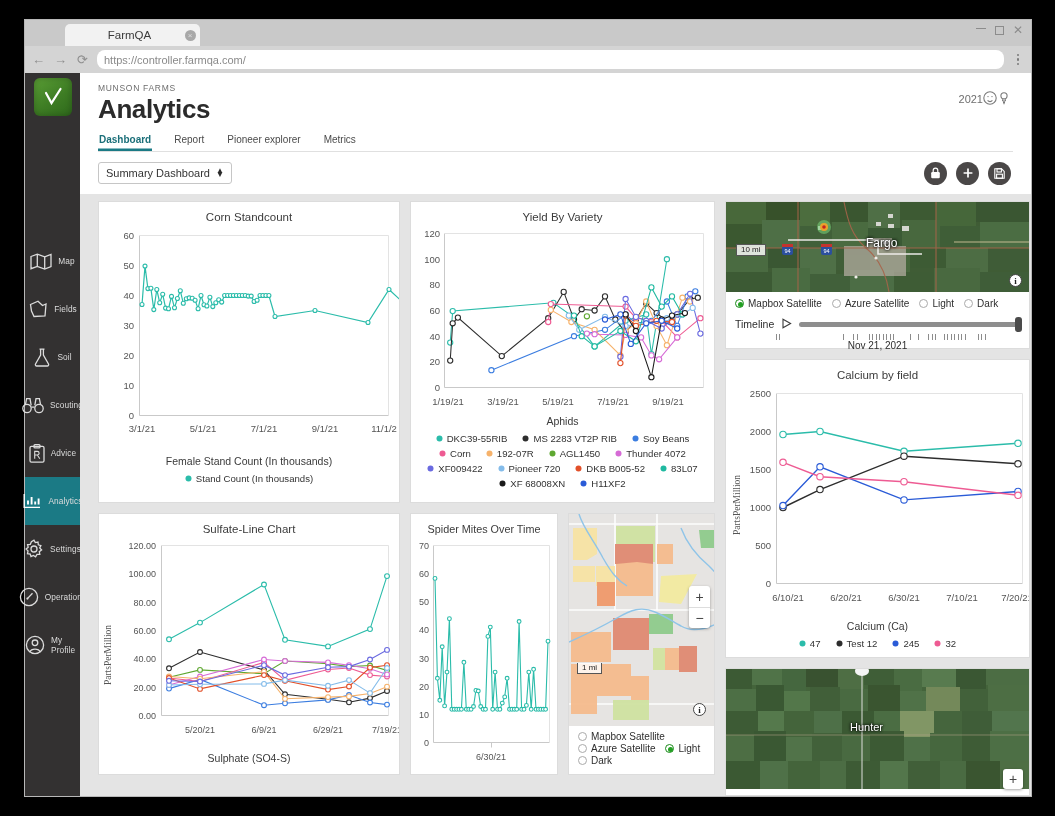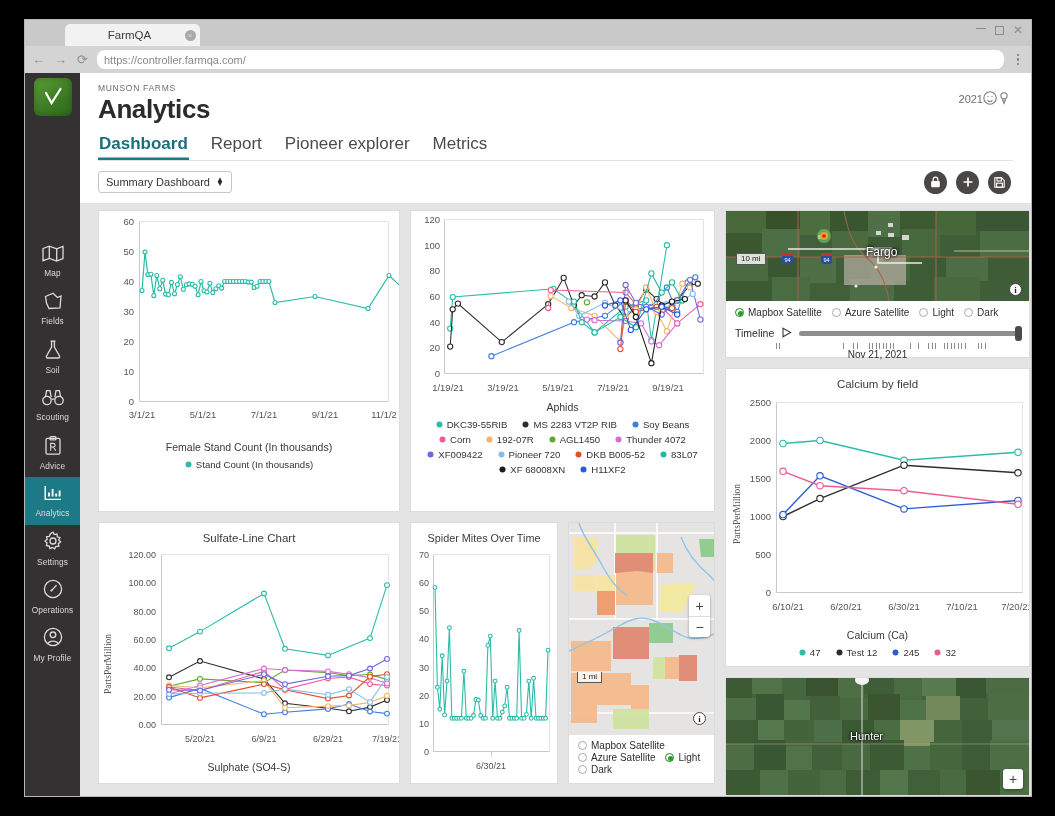--- a/index.html
+++ b/index.html
@@ -29,33 +29,33 @@
   .kebab b{display:block;width:2.5px;height:2.5px;border-radius:50%;background:#7a7a7a;margin:2px auto;}
 
   
   .app{position:relative;width:100%;height:723px;background:#fff;display:flex;}
   .sidebar{width:55px;background:#333131;color:#d7d7d7;flex:none;display:flex;flex-direction:column;}
   .logo{width:55px;height:48px;display:flex;align-items:center;justify-content:center;}
   .logo-sq{width:38px;height:38px;border-radius:6px;
      background:linear-gradient(145deg,#5a9e35 0%,#3e7d24 55%,#2f6a1c 100%);
      display:flex;align-items:center;justify-content:center;box-shadow:inset 0 0 6px rgba(0,0,0,.25);}
   .navlist{margin-top:116px;}
-  .navitem{height:48px;display:flex;flex-direction:column;align-items:center;justify-content:center;gap:6px;
+  .navitem{height:48px;display:flex;flex-direction:row;align-items:center;justify-content:center;gap:6px;
            color:#dcdcdc;cursor:pointer;}
   .navitem .nlabel{font-size:8.3px;letter-spacing:.1px;}
   .navitem.active{background:#1b7a85;}
   .navitem svg{display:block;}
 
   .content{flex:1;display:flex;flex-direction:column;min-width:0;background:#fff;}
   .apphead{padding:10px 18px 0 18px;background:#fff;position:relative;}
   .eyebrow{font-size:8.5px;letter-spacing:.7px;color:#6d6d6d;text-transform:uppercase;}
   .h1{font-size:26px;font-weight:bold;color:#2b2b2b;letter-spacing:-.4px;margin-top:1px;}
   .headright{position:absolute;right:20px;top:18px;display:flex;align-items:center;color:#6e6e6e;font-size:11px;}
   .tabs{display:flex;gap:21px;margin-top:9px;border-bottom:1px solid #e0e0e0;}
-  .tabitem{font-size:17px;color:#4b4b4b;padding:0 1px 6px 1px;cursor:pointer;}
+  .tabitem{font-size:10px;color:#4b4b4b;padding:0 1px 6px 1px;cursor:pointer;}
   .tabitem.sel{color:#1b6f79;font-weight:bold;box-shadow:inset 0 -2.5px 0 #1b7a85;}
 
   .toolbar{height:42px;background:#fff;display:flex;align-items:center;padding:0 20px 0 18px;}
   .select{border:1px solid #c6c6c6;border-radius:3px;height:22px;display:flex;align-items:center;
           padding:0 7px;font-size:11px;color:#343434;gap:6px;background:#fff;cursor:pointer;}
   .spin{display:flex;flex-direction:column;line-height:4px;font-size:8px;color:#2b2b2b;}
   .tb-actions{margin-left:auto;display:flex;gap:9px;}
   .circbtn{width:23px;height:23px;border-radius:50%;background:#4a4747;color:#fff;
            display:flex;align-items:center;justify-content:center;cursor:pointer;}
 
@@ -295,20 +295,21 @@
               </svg>
           </div>
         </div>
       </div>
 
       <div class="board">
 
         <div class="col col-a">
 
           <div class="card" style="height:302px;">
+            <div class="ctitle">Corn Standcount</div>
             <div class="chart">
               <svg width="300" height="230" viewBox="0 0 300 230">
                 <g stroke="#c9c9c9" stroke-width="1" fill="none">
                   <path d="M40.5 10.5 L40.5 190.5 L289.5 190.5"></path>
                   <path d="M289.5 10.5 L289.5 190.5 M40.5 10.5 L289.5 10.5" stroke="#e3e3e3"></path>
                 </g>
                 <g font-size="9.5" fill="#555" font-family="Liberation Sans, sans-serif" text-anchor="end">
                   <text x="35" y="194">0</text>
                     <text x="35" y="164">10</text>
                     <text x="35" y="134">20</text>
@@ -508,20 +509,21 @@
                   </g>
               </svg>
             </div>
             <div class="axlabel" style="padding-bottom:6px;">Sulphate (SO4-S)</div>
           </div>
         </div>
 
         <div class="col col-b">
 
           <div class="card" style="height:302px;">
+            <div class="ctitle">Yield By Variety</div>
             <div class="chart">
               <svg width="303" height="190" viewBox="0 0 303 190">
                 <g stroke="#c9c9c9" stroke-width="1" fill="none">
                   <path d="M33.5 8.5 L33.5 162.5 L292.5 162.5"></path>
                   <path d="M292.5 8.5 L292.5 162.5 M33.5 8.5 L292.5 8.5" stroke="#e3e3e3"></path>
                 </g>
                 <g font-size="9.5" fill="#555" font-family="Liberation Sans, sans-serif" text-anchor="end">
                   <text x="29" y="166">0</text>
                     <text x="29" y="140.3">20</text>
                     <text x="29" y="114.7">40</text>

